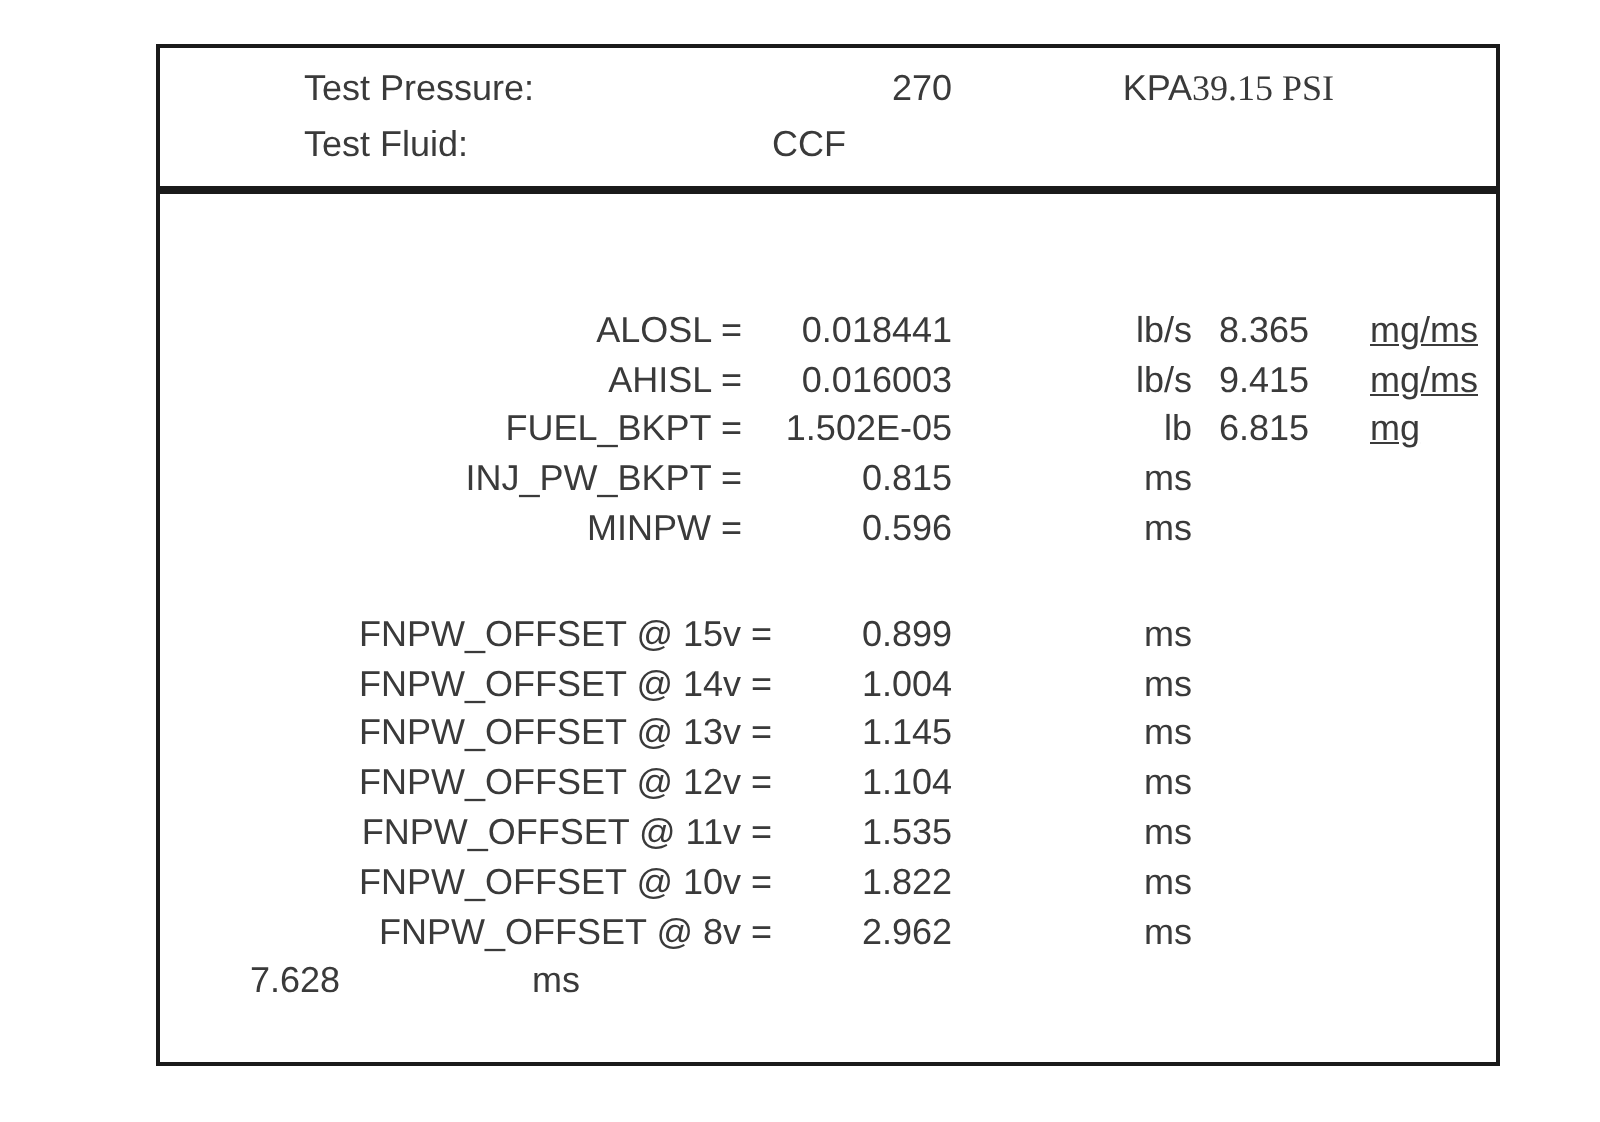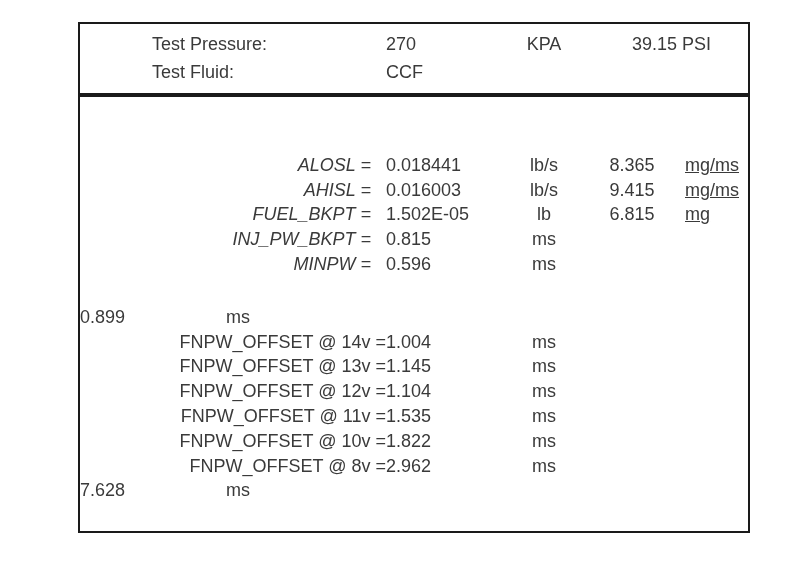--- a/index.html
+++ b/index.html
@@ -30,29 +30,29 @@
     background:var(--border);
   }
   .header{padding:6px 2px 7px 0;}
   .hrow{height:28px;display:flex;align-items:center;white-space:nowrap;}
   .brow{height:24.8px;display:flex;align-items:center;white-space:nowrap;}
   .spacer{height:28px;}
   .bodysec{margin-top:56px;}
 
   
   .c1{width:306px;flex:0 0 306px;}
-  .c2{width:90px;flex:0 0 90px;text-align:left;}
-  .c3{width:120px;flex:0 0 120px;padding-left:16px;text-align:center;}
+  .c2{width:90px;flex:0 0 90px;text-align:right;}
+  .c3{width:120px;flex:0 0 120px;padding-left:16px;text-align:right;}
   .c4{width:72px;flex:0 0 72px;text-align:center;}
   .c5{flex:1 1 auto;padding-left:17px;text-align:left;text-decoration:underline;}
-  .cR{flex:1 1 auto;text-align:right;padding-right:35px;}
+  .cR{flex:1 1 auto;text-align:left;padding-right:35px;font-family:Liberation Serif, serif;}
 
   .hlabel{padding-left:72px;text-align:left;}
   .plabel{text-align:right;}
-  .g1 .plabel{padding-right:15px;font-style:italic;}
+  .g1 .plabel{padding-right:15px;}
   .g2 .plabel{padding-right:0;}
   .vleft{text-align:left;}
 </style>
 </head>
 <body>
 
 <div class="canvas">
   <div class="box">
 
     <div class="header">
@@ -106,20 +106,21 @@
         <div class="c1 plabel">MINPW =</div>
         <div class="c2">0.596</div>
         <div class="c3">ms</div>
         <div class="c4"></div>
         <div class="c5"></div>
       </div>
 
       <div class="spacer"></div>
 
       <div class="brow g2">
+        <div class="c1 plabel">FNPW_OFFSET @ 15v =</div>
         <div class="c2">0.899</div>
         <div class="c3">ms</div>
       </div>
       <div class="brow g2">
         <div class="c1 plabel">FNPW_OFFSET @ 14v =</div>
         <div class="c2">1.004</div>
         <div class="c3">ms</div>
       </div>
       <div class="brow g2">
         <div class="c1 plabel">FNPW_OFFSET @ 13v =</div>

